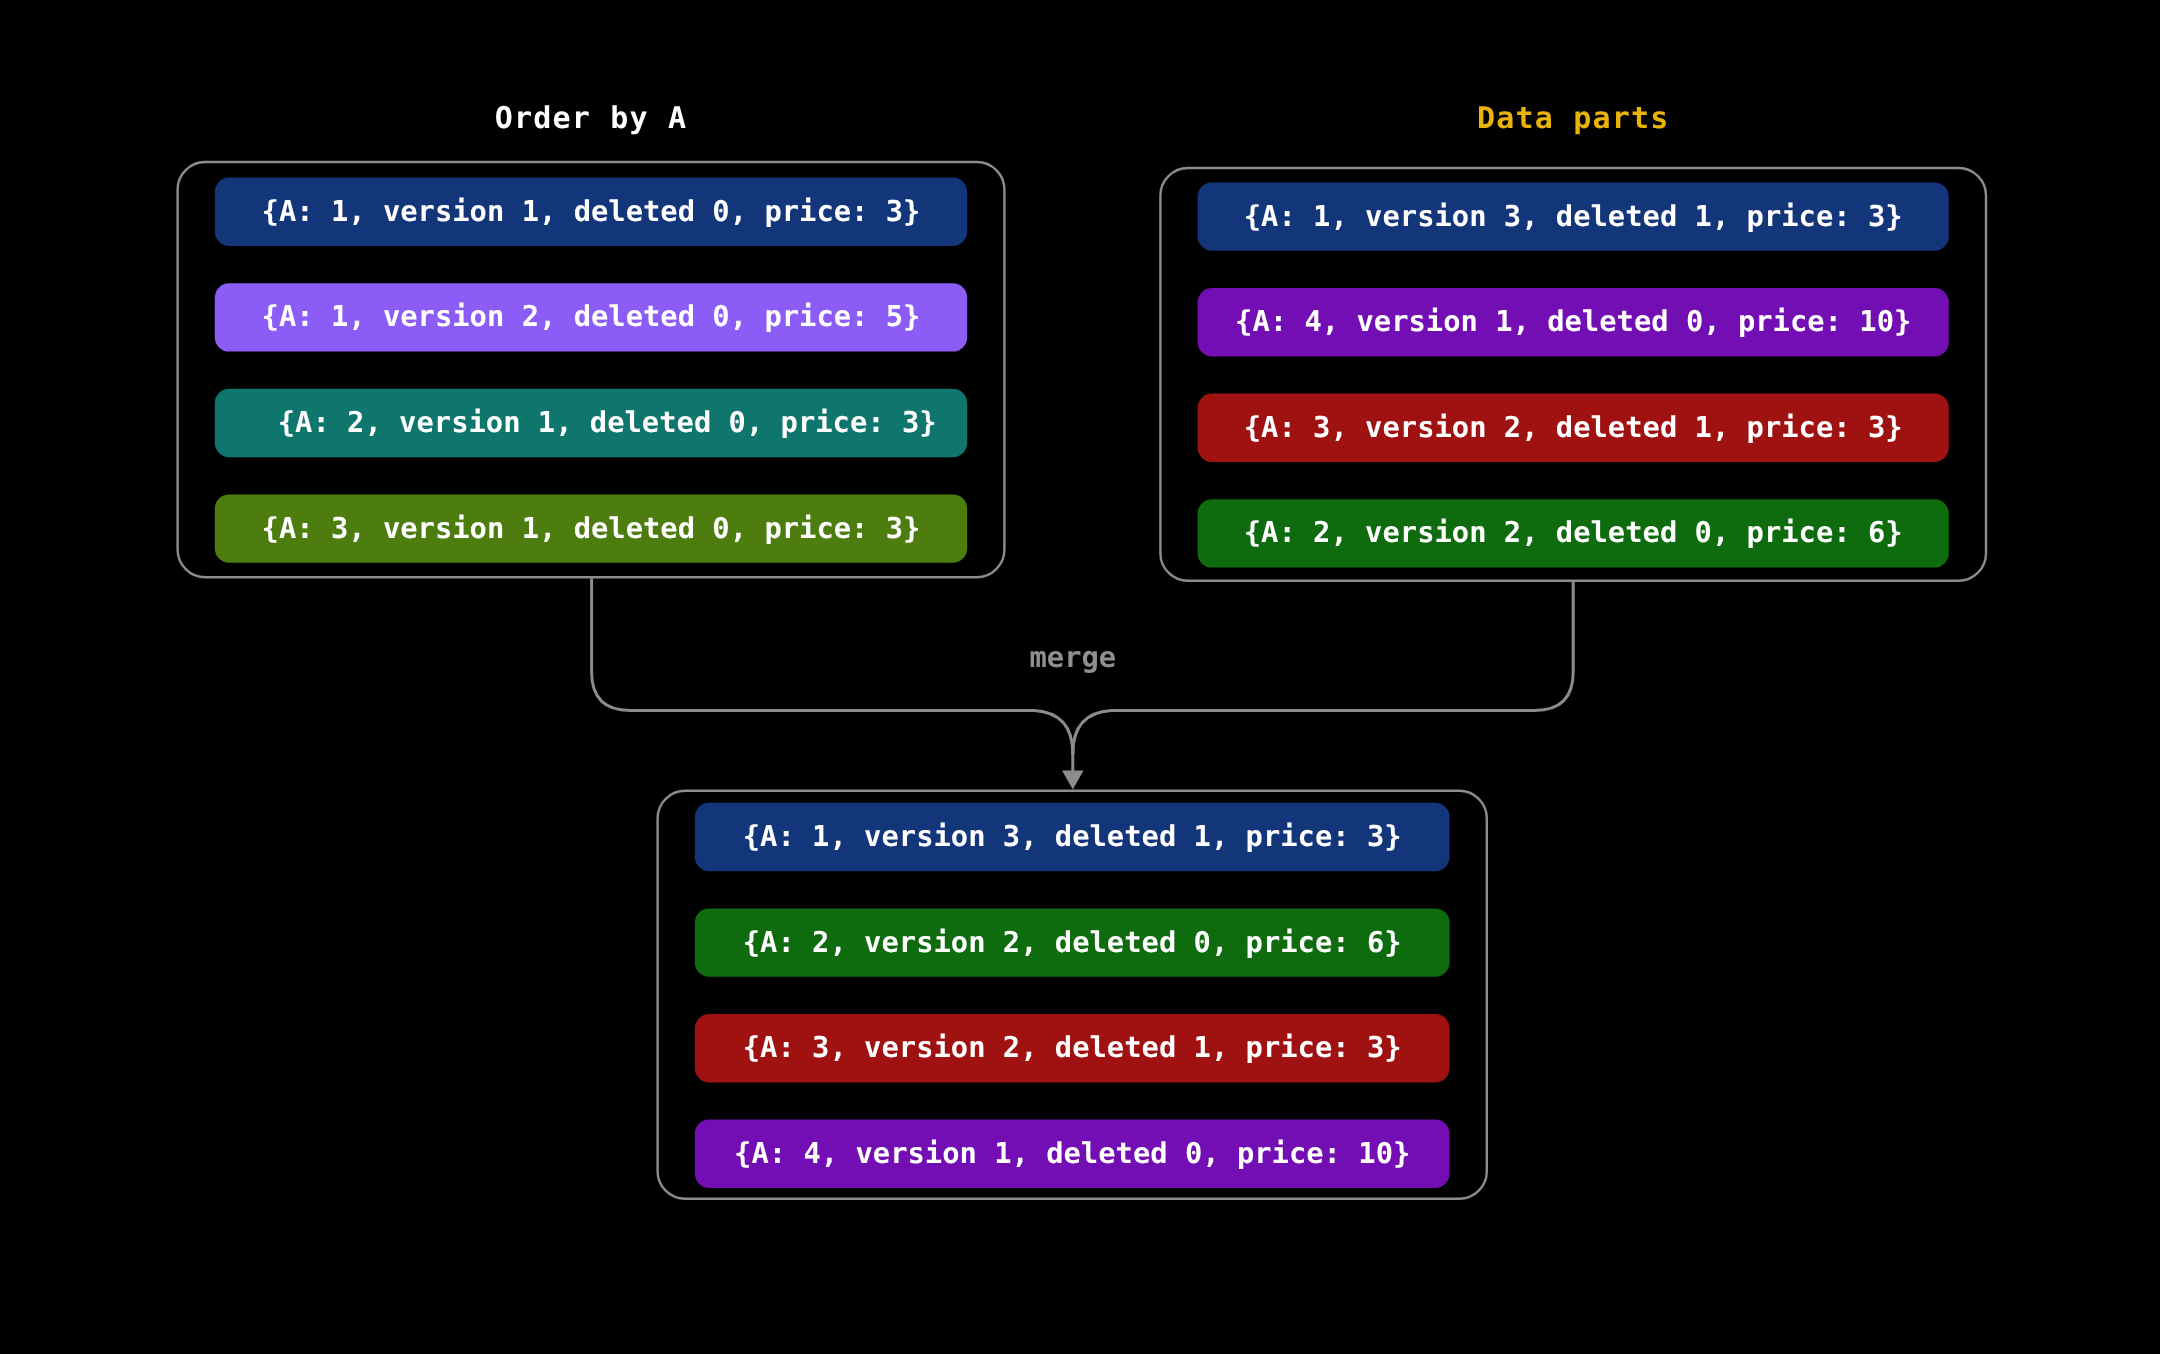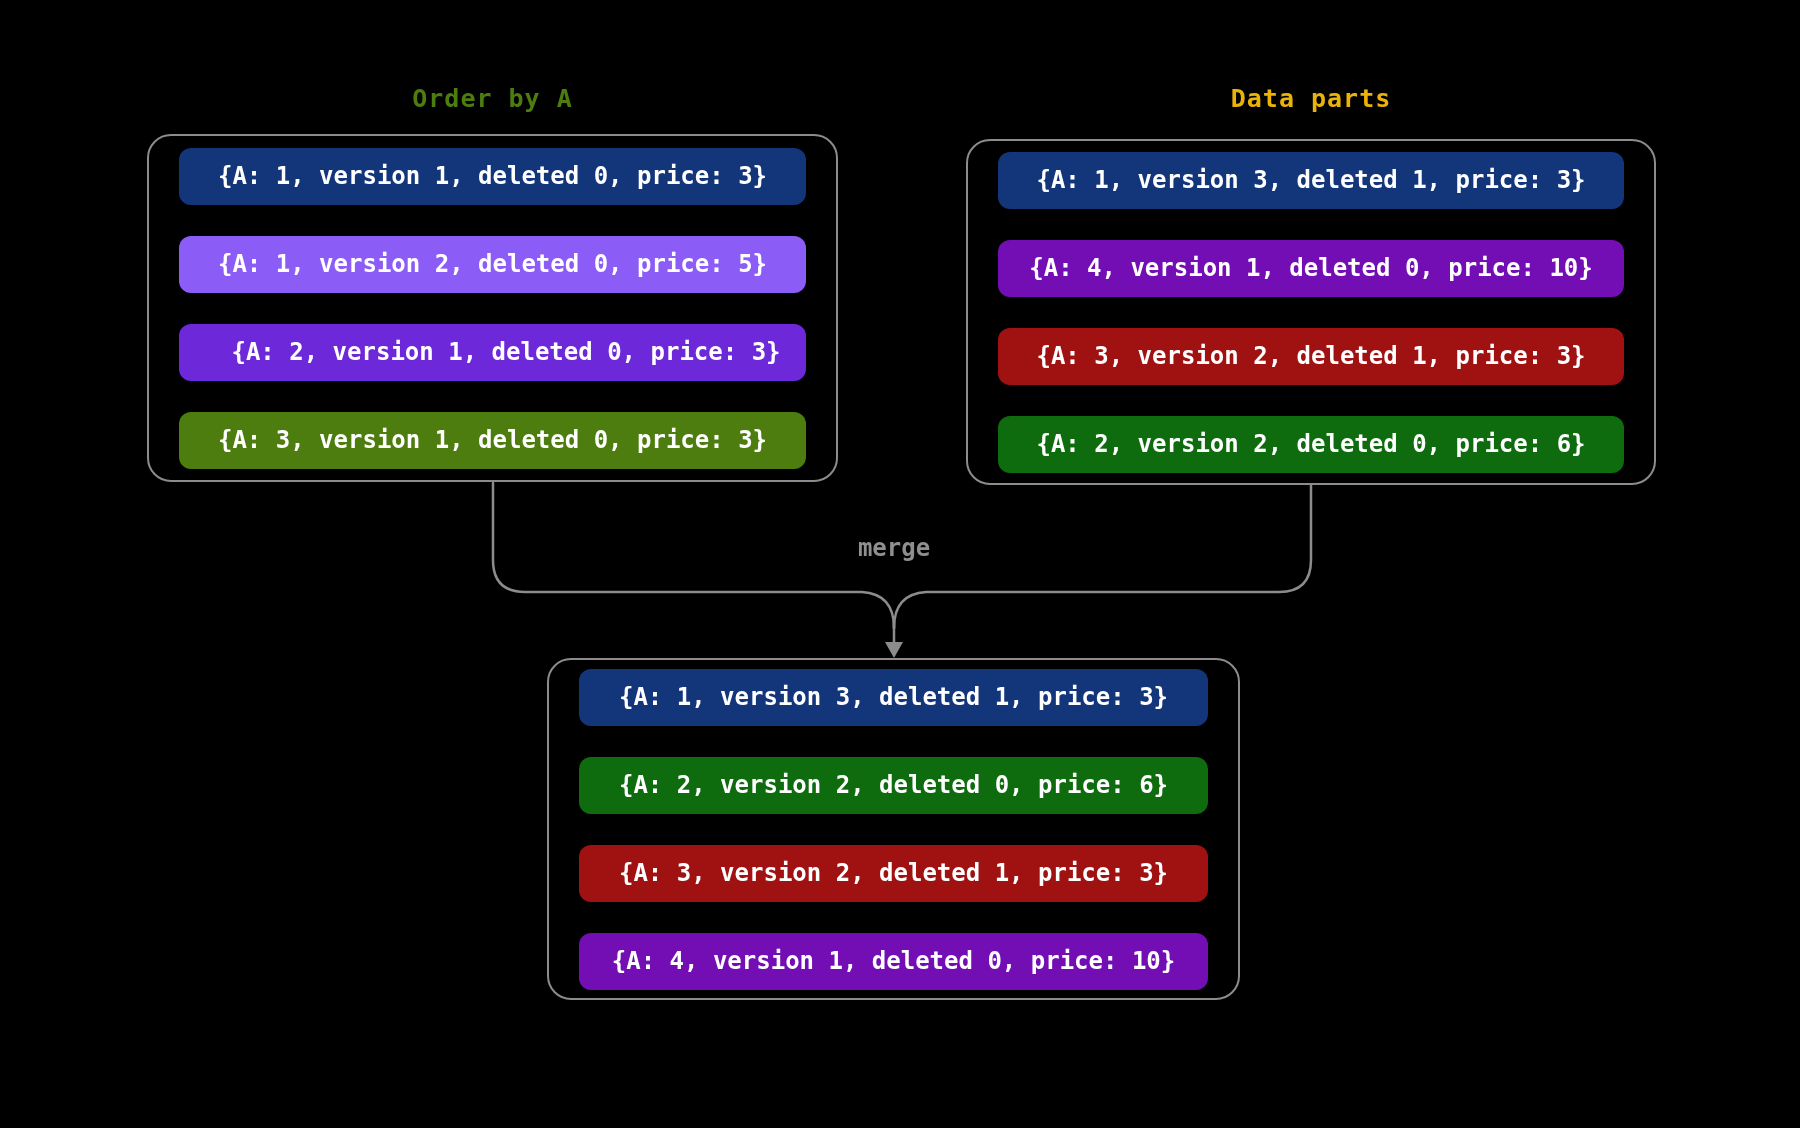--- a/index.html
+++ b/index.html
@@ -59,28 +59,28 @@
     position: absolute;
     left: 0; top: 0;
     width: 1800px;
     height: 1128px;
     pointer-events: none;
   }
 </style>
 </head>
 <body style="background-color: rgb(0, 0, 0);">
 
-<div class="panel-title" id="title-order" style="color: #4d7c0f;">Order by A</div>
+<div class="panel-title" id="title-order" style="color: #ffffff;">Order by A</div>
 
 <div class="panel-title" id="title-parts" style="color: #eab308;">Data parts</div>
 
 <div class="panel" id="panel-order" style="border-color: rgb(140, 140, 140);">
   <div class="row" style="background-color: rgb(19, 53, 122); color: rgb(255, 255, 255);">{A: 1, version 1, deleted 0, price: 3}</div>
   <div class="row" style="background-color: #8b5cf6; color: rgb(255, 255, 255);">{A: 1, version 2, deleted 0, price: 5}</div>
-  <div class="row" style="background-color: #6d28d9; color: rgb(255, 255, 255); padding-left: 27px;">{A: 2, version 1, deleted 0, price: 3}</div>
+  <div class="row" style="background-color: #0f766e; color: rgb(255, 255, 255); padding-left: 27px;">{A: 2, version 1, deleted 0, price: 3}</div>
   <div class="row" style="background-color: #4d7c0f; color: rgb(255, 255, 255);">{A: 3, version 1, deleted 0, price: 3}</div>
 </div>
 
 <div class="panel" id="panel-parts" style="border-color: rgb(140, 140, 140);">
   <div class="row" style="background-color: rgb(19, 53, 122); color: rgb(255, 255, 255);">{A: 1, version 3, deleted 1, price: 3}</div>
   <div class="row" style="background-color: rgb(114, 14, 179); color: rgb(255, 255, 255);">{A: 4, version 1, deleted 0, price: 10}</div>
   <div class="row" style="background-color: rgb(160, 18, 18); color: rgb(255, 255, 255);">{A: 3, version 2, deleted 1, price: 3}</div>
   <div class="row" style="background-color: rgb(14, 107, 14); color: rgb(255, 255, 255);">{A: 2, version 2, deleted 0, price: 6}</div>
 </div>
 

